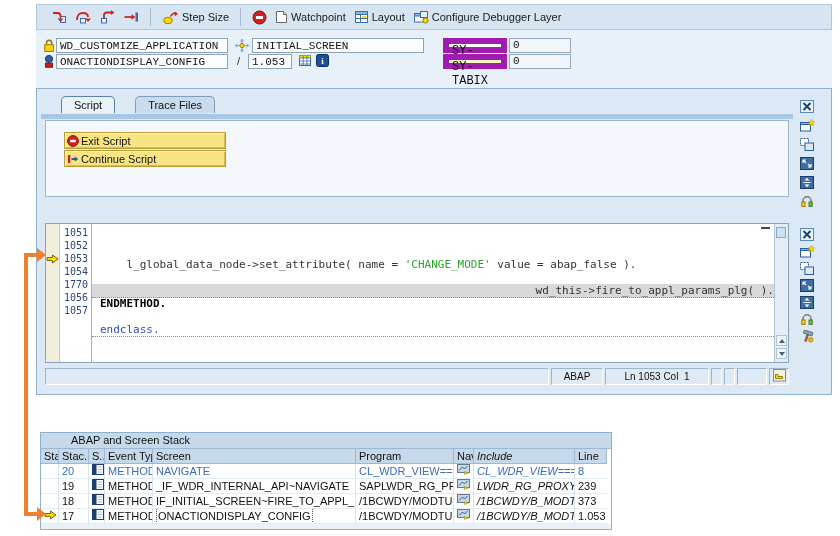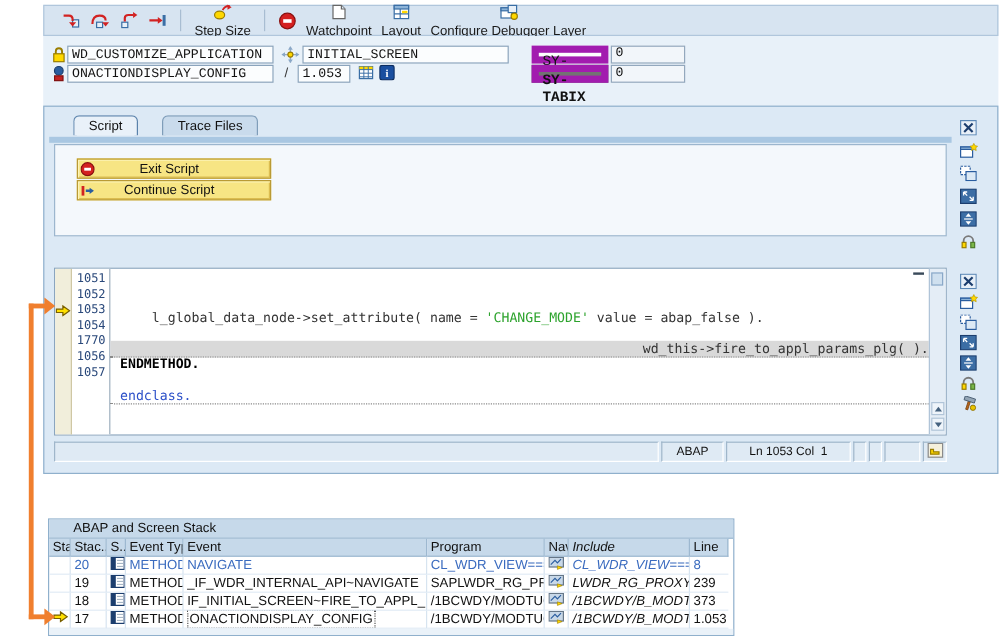--- a/index.html
+++ b/index.html
@@ -3,34 +3,34 @@
 <meta charset="utf-8">
 <style>
   html,body{margin:0;padding:0;background:#fff;}
   #screen{position:relative;width:840px;height:536px;background:#ffffff;
           font-family:"Liberation Sans",sans-serif;font-size:11px;color:#111;
           overflow:hidden;}
   
   #toolbar{position:absolute;left:36px;top:4px;width:796px;height:26px;
            background:#d7e4f1;border:1px solid #b0c6dc;display:flex;align-items:center;
            padding-left:10px;box-sizing:border-box;}
-  .tb-btn{display:flex;align-items:center;gap:3px;padding:1px 4px;cursor:default;flex-direction:column;}
+  .tb-btn{display:flex;align-items:center;gap:3px;padding:1px 4px;cursor:default;}
   .tb-btn svg{display:block;}
   .tb-sep{width:1px;height:18px;background:#a8bdd2;margin:0 7px;}
   .tb-label{font-size:11px;color:#1a1a1a;}
   
   #fields-region{position:absolute;left:36px;top:30px;width:796px;height:58px;
                  background:#e8f1f9;box-sizing:border-box;}
   .fld-icon{position:absolute;width:15px;height:15px;}
   .fld{position:absolute;height:15px;background:#fbfdfe;border:1px solid #8ba4bc;
        font-family:"Liberation Mono",monospace;font-size:11px;padding:0 3px;box-sizing:border-box;
        color:#111;}
   .sys-label{position:absolute;height:15px;border:6px solid #a21caf;background:#fdfefe;
              font-family:"Liberation Mono",monospace;font-size:12px;padding:0 3px;box-sizing:border-box;}
-  .sys-label.hl{background:#737373;font-weight:bold;}
+  .sys-label.hl{background:#fef9c3;}
   .sys-val{position:absolute;height:15px;border:1px solid #93a8bd;background:#f2f6fa;
            font-family:"Liberation Mono",monospace;font-size:11px;padding:0 3px;box-sizing:border-box;}
   .slash{position:absolute;font-size:11px;color:#333;}
   
   #main-tabs{position:absolute;left:44px;top:70px;height:19px;display:flex;gap:2px;}
   .tab{height:17px;line-height:17px;padding:0 9px;background:linear-gradient(#f0f6fb,#c6d9ea);
        border:1px solid #7f9db9;border-bottom:none;border-radius:5px 5px 0 0;
        font-size:11px;color:#1a2a3a;cursor:default;white-space:nowrap;}
   
   #main-panel{position:absolute;left:36px;top:88px;width:796px;height:307px;
@@ -39,21 +39,21 @@
   .sub-tab{height:16px;line-height:16px;padding:0 12px;background:#c9dbec;
            border:1px solid #7f9db9;border-bottom:none;border-radius:5px 5px 0 0;font-size:11px;}
   .sub-tab.active{background:#e9f1f9;border-color:#5a82ab;}
   #sub-strip{position:absolute;left:4px;top:25px;width:752px;height:5px;background:#a9c7e2;}
   #script-content{position:absolute;left:8px;top:31px;width:744px;height:77px;
                   background:#f4f8fc;border:1px solid #9cb6ce;box-sizing:border-box;}
   .script-btn{position:absolute;left:18px;width:162px;height:17px;background:#f7e584;
               border:1px solid #b99a35;box-shadow:inset 1px 1px 0 #fdf3b8, inset -1px -1px 0 #dcbd50;
               display:flex;align-items:center;font-size:11px;box-sizing:border-box;cursor:default;}
   .script-btn .sb-ic{width:16px;display:flex;justify-content:center;}
-  .script-btn .sb-tx{flex:1;text-align:center;padding-right:24px;}
+  .script-btn .sb-tx{flex:1;text-align:left;padding-right:24px;}
   
   .icon-col{position:absolute;display:flex;flex-direction:column;gap:4px;}
   .icon-col .ic{width:16px;height:15px;display:flex;align-items:center;justify-content:center;cursor:default;}
   
   #editor{position:absolute;left:8px;top:134px;width:744px;height:140px;background:#fff;
           border:1px solid #8aa5bf;box-sizing:border-box;}
   #ed-gutter-bg{position:absolute;left:0;top:0;bottom:0;width:13px;background:#f1eedb;
                 border-right:1px solid #cfc7a4;}
   #ed-nums-bg{position:absolute;left:14px;top:0;bottom:0;width:31px;background:#fff;
               border-right:1px solid #9fb0bf;}
@@ -86,21 +86,21 @@
             border-top:4px solid #44617e;}
   
   #status-bar{position:absolute;left:8px;top:279px;width:744px;height:17px;display:flex;gap:2px;}
   .st-cell{background:#dfeaf4;border:1px solid;border-color:#9fb6ca #ffffff #ffffff #9fb6ca;
            font-size:10px;display:flex;align-items:center;justify-content:center;
            box-sizing:border-box;white-space:pre;}
   
   #stack-table{position:absolute;left:40px;top:432px;width:572px;background:#fff;
                border:1px solid #8fb0cc;box-sizing:border-box;}
   #stack-title{height:15px;line-height:15px;background:#c6d9ea;border-bottom:1px solid #9db8d0;
-               padding-left:20px;font-size:11px;color:#111;}
+               padding-left:30px;font-size:11px;color:#111;}
   .srow{display:flex;height:15px;line-height:14px;}
   #stack-header .scell{background:#c6d9ea;border-right:1px solid #9db8d0;border-bottom:1px solid #9db8d0;}
   .scell{padding:0 3px;box-sizing:border-box;border-right:1px solid #d7e4f0;border-bottom:1px solid #e2ecf5;
          font-size:11px;overflow:hidden;white-space:nowrap;display:flex;align-items:center;gap:2px;}
   .c0{width:18px;}.c1{width:30px;}.c2{width:16px;}.c3{width:48px;}.c4{width:203px;}
   .c5{width:98px;}.c6{width:20px;}.c7{width:101px;font-style:italic;}.c8{width:32px;border-right:none;}
   .srow.blue .scell{color:#3a6bbf;}
   .sel-box{border:1px dotted #555;padding:0 1px;}
   #stack-filler{height:5px;background:#eaf2f9;}
   
@@ -433,21 +433,21 @@
     </div>
   </div>
 
   <div id="stack-table">
     <div id="stack-title">ABAP and Screen Stack</div>
     <div class="srow" id="stack-header">
         <div class="scell c0">Sta...</div>
         <div class="scell c1">Stac...</div>
         <div class="scell c2">S...</div>
         <div class="scell c3">Event Type</div>
-        <div class="scell c4">Event</div>
+        <div class="scell c4">Screen</div>
         <div class="scell c5">Program</div>
         <div class="scell c6">Nav...</div>
         <div class="scell c7">Include</div>
         <div class="scell c8">Line</div>
       </div>
     <div id="stack-rows">
         <div class="srow blue">
           <div class="scell c0"></div>
           <div class="scell c1">20</div>
           <div class="scell c2">

